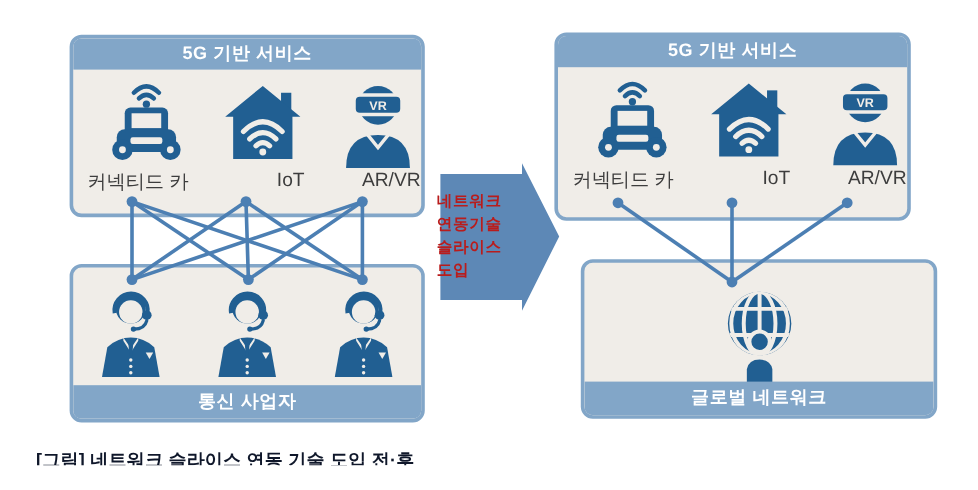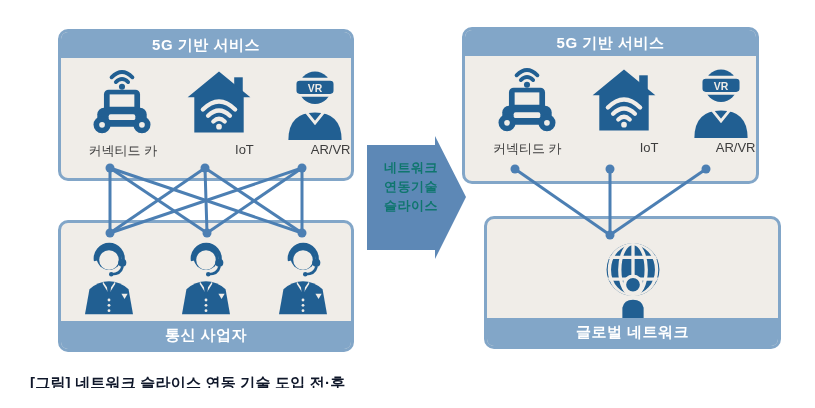--- a/index.html
+++ b/index.html
@@ -23,32 +23,32 @@
     font-weight:bold;font-size:15px;text-align:center;height:28px;line-height:28px;letter-spacing:.5px;}
 
   .panel-lt{left:58px;top:29px;width:296px;height:152px;}
   .panel-rt{left:462px;top:27px;width:297px;height:157px;}
   .panel-lb{left:58px;top:220px;width:296px;height:132px;}
   .panel-rb{left:484px;top:216px;width:297px;height:133px;}
 
   .services-row{display:flex;justify-content:space-around;align-items:flex-start;padding-top:6px;}
   .service{display:flex;flex-direction:column;align-items:flex-end;width:33%;}
   .service .icon svg{display:block;}
-  .service-label{font-size:13px;color:var(--label);margin-top:2px;white-space:nowrap;}
+  .service-label{font-size:16px;color:var(--label);margin-top:2px;white-space:nowrap;}
 
   .operators-row{display:flex;justify-content:space-around;align-items:flex-start;padding-top:14px;}
   .operators-row .icon svg{display:block;}
 
   .globe-row{display:flex;justify-content:center;padding-top:22px;}
 
   
   .overlay{position:absolute;left:0;top:0;width:815px;height:408px;pointer-events:none;}
 
-  .arrow-text{position:absolute;left:364px;top:158px;width:74px;text-align:right;
-    color:#0f766e;font-weight:bold;font-size:13px;line-height:19px;letter-spacing:.5px;}
+  .arrow-text{position:absolute;left:364px;top:158px;width:74px;text-align:left;
+    color:#b91c1c;font-weight:bold;font-size:13px;line-height:19px;letter-spacing:.5px;}
 
   
   .caption{position:absolute;left:30px;top:374px;font-size:15px;font-weight:bold;color:#0f172a;letter-spacing:.2px;}
 </style>
 </head>
 <body>
 
 <div class="canvas">
 
   <div class="panel panel-lt">
@@ -280,17 +280,18 @@
         <circle cx="706" cy="169" r="4.5"></circle>
       <circle cx="610" cy="235" r="4.5"></circle>
     </g>
     <polygon points="367,145 435,145 435,136 466,197 435,259 435,250 367,250" fill="#5d88b6"></polygon>
   </svg>
 
   <div class="arrow-text">
     <div>네트워크</div>
     <div>연동기술</div>
     <div>슬라이스</div>
+    <div>도입</div>
   </div>
 
   <div class="caption">[그림] 네트워크 슬라이스 연동 기술 도입 전·후</div>
 
 </div>
 
 </body></html>

